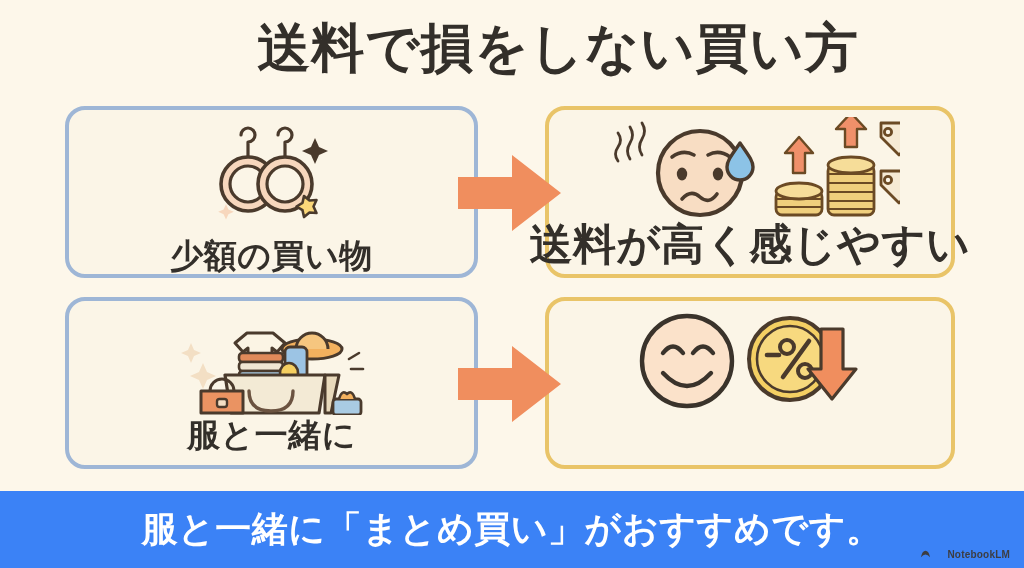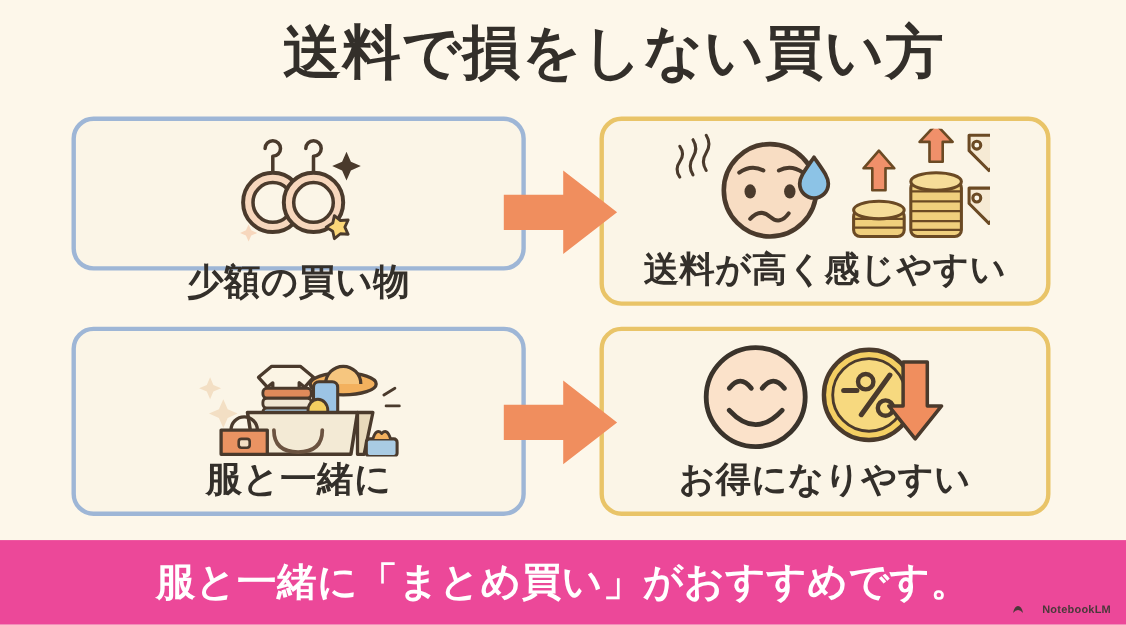--- a/index.html
+++ b/index.html
@@ -44,61 +44,61 @@
     border-radius: 20px;
     background: #fbf5e7;
     border: 4px solid #9eb6d6;
     display: flex;
     flex-direction: column;
     align-items: center;
     justify-content: flex-start;
   }
   .box.gold { border-color: #e9c468; }
 
-  .box-left-1  { left: 65px;  top: 106px; width: 413px; height: 140px; gap: 16px; }
+  .box-left-1  { left: 65px;  top: 106px; width: 413px; height: 172px; gap: 16px; }
   .box-right-1 { left: 545px; top: 106px; width: 410px; height: 172px; }
   .box-left-2  { left: 65px;  top: 297px; width: 413px; height: 172px; }
   .box-right-2 { left: 545px; top: 297px; width: 410px; height: 172px; }
 
   .box-icon {
     height: 108px;
     margin-top: 6px;
     display: flex;
     align-items: center;
     justify-content: center;
   }
   .box-label {
     font-size: 33px;
     line-height: 40px;
     font-weight: bold;
     color: #332f2a;
     white-space: nowrap;
     letter-spacing: 0.5px;
   }
   .box-right-1 .box-label,
-  .box-right-2 .box-label { font-size: 32px; }
+  .box-right-2 .box-label { font-size: 43px; }
 
   
   .arrow {
     position: absolute;
     width: 115px;
     height: 96px;
     z-index: 5;
   }
   .arrow-1 { left: 452px; top: 145px; }
   .arrow-2 { left: 452px; top: 336px; }
 
   
   .banner {
     position: absolute;
     left: 0;
     top: 491px;
     width: 1024px;
     height: 77px;
-    background: #ec4899;
+    background: #3b82f6;
     display: flex;
     align-items: center;
     justify-content: center;
   }
   .banner-text {
     font-size: 36px;
     font-weight: bold;
     color: #ffffff;
     letter-spacing: 0.5px;
     white-space: nowrap;
@@ -263,21 +263,20 @@
         <g stroke="#4a3a2c" stroke-width="4.6" stroke-linecap="round">
           <line x1="132" y1="46" x2="144" y2="46"></line>
           <line x1="174" y1="32" x2="148" y2="68"></line>
         </g>
         <circle cx="152" cy="38" r="7" fill="none" stroke="#4a3a2c" stroke-width="4"></circle>
         <circle cx="170" cy="62" r="7" fill="none" stroke="#4a3a2c" stroke-width="4"></circle>
 
         <path d="M186 20 h22 v40 h13 l-24 30 -24 -30 h13 z" fill="#f08e5e" stroke="#4a3a2c" stroke-width="3.2" stroke-linejoin="round"></path>
       </svg>
     </div>
-    <div class="box-label">お得になりやすい</div>
   </div>
 
   <div class="banner">
     <div class="banner-text">服と一緒に「まとめ買い」がおすすめです。</div>
     <div class="watermark">
       <span>
         <svg width="11" height="11" viewBox="0 0 12 12">
           <path d="M1 9 q1.5 -7 5 -7 q3.5 0 5 7 q-2.5 -3 -5 -3 q-2.5 0 -5 3 z" fill="#3d3833"></path>
         </svg>
       </span>

